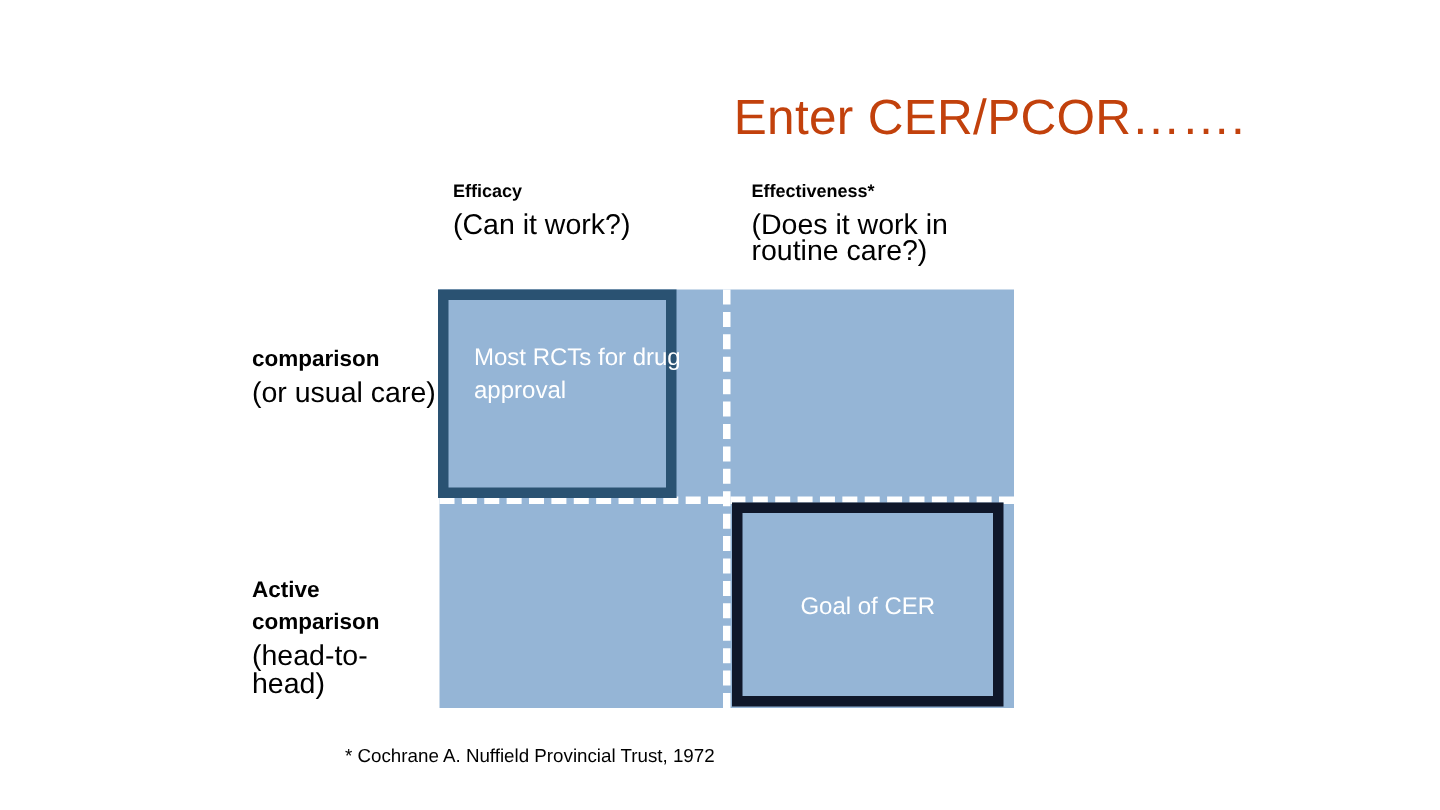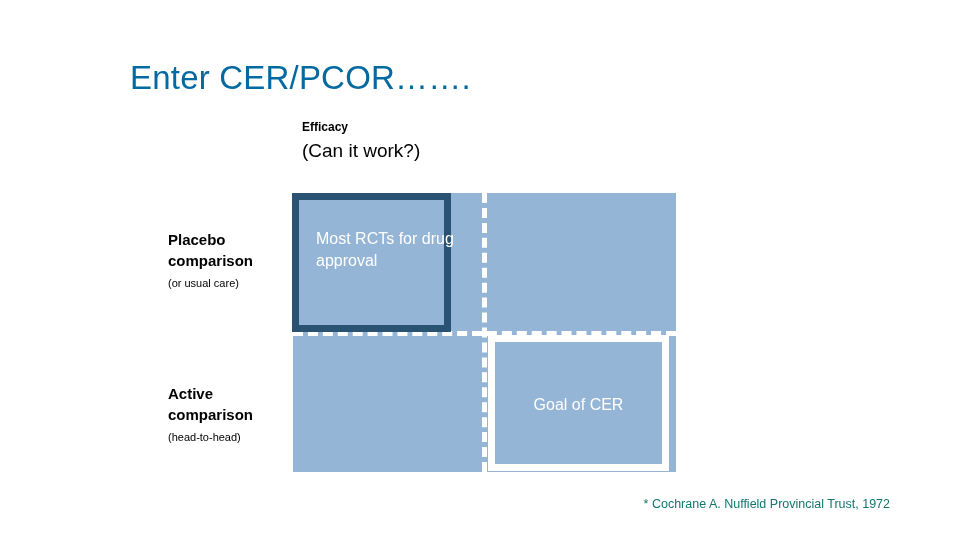--- a/index.html
+++ b/index.html
@@ -22,24 +22,24 @@
     height: 540px;
     background: #ffffff;
   }
 
   
   #slide-title {
     position: absolute;
     left: 130px;
     top: 58px;
     width: 700px;
-    text-align: left;
+    text-align: right;
     font-size: 33px;
     font-weight: 300;
-    color: #0369a1;
+    color: #c2410c;
     letter-spacing: 0.2px;
     line-height: 40px;
     white-space: nowrap;
   }
 
   
   .col-header {
     position: absolute;
     color: #000000;
   }
@@ -62,21 +62,21 @@
     position: absolute;
     text-align: left;
     color: #000000;
   }
   .row-label .rl-title {
     font-size: 15px;
     font-weight: bold;
     line-height: 21px;
   }
   .row-label .rl-sub {
-    font-size: 11px;
+    font-size: 19px;
     font-weight: normal;
     line-height: 19px;
     margin-top: 3px;
   }
   #row-label-placebo { left: 168px; top: 229px; width: 124px; }
   #row-label-active  { left: 168px; top: 369px; width: 124px; margin-top: 14px; }
 
   
   #matrix {
     position: absolute;
@@ -128,21 +128,21 @@
     font-size: 16px;
     line-height: 22px;
     color: #ffffff;
   }
 
   #quadrant-effectiveness-active {
     left: 195px;
     top: 142px;
     width: 181px;
     height: 136px;
-    border: 7px solid #ffffff;
+    border: 7px solid #0f172a;
     background: #95b5d6;
     z-index: 3;
   }
   #quadrant-effectiveness-active .quad-text {
     position: absolute;
     left: 0px;
     top: 52px;
     width: 167px;
     text-align: center;
     font-size: 16px;
@@ -159,41 +159,44 @@
     left: 0px; top: 142px; width: 186px; height: 137px;
     background: transparent; z-index: 1;
   }
 
   
   #footnote {
     position: absolute;
     left: 230px;
     top: 496px;
     width: 660px;
-    text-align: right;
+    text-align: left;
     font-size: 12.5px;
-    color: #0f766e;
+    color: #000000;
     line-height: 16px;
   }
 </style>
 </head>
 <body>
 
 <div id="slide">
 
   <div id="slide-title">Enter CER/PCOR…….</div>
 
   <div class="col-header" id="col-header-efficacy">
     <div class="ch-title">Efficacy</div>
     <div class="ch-sub">(Can it work?)</div>
   </div>
 
+  <div class="col-header" id="col-header-effectiveness">
+    <div class="ch-title">Effectiveness*</div>
+    <div class="ch-sub">(Does it work in routine care?)</div>
+  </div>
 
   <div class="row-label" id="row-label-placebo">
-    <div class="rl-title">Placebo</div>
     <div class="rl-title">comparison</div>
     <div class="rl-sub">(or usual care)</div>
   </div>
 
   <div class="row-label" id="row-label-active">
     <div class="rl-title">Active</div>
     <div class="rl-title">comparison</div>
     <div class="rl-sub">(head-to-head)</div>
   </div>
 

